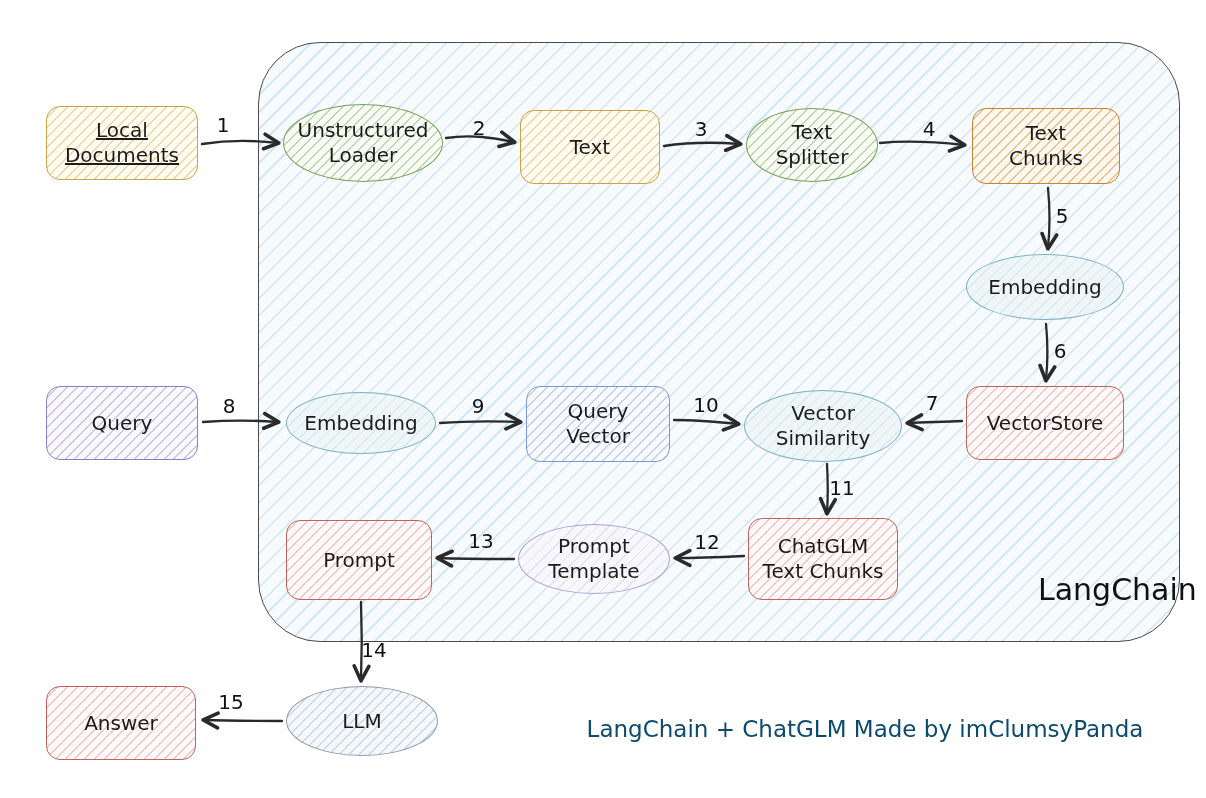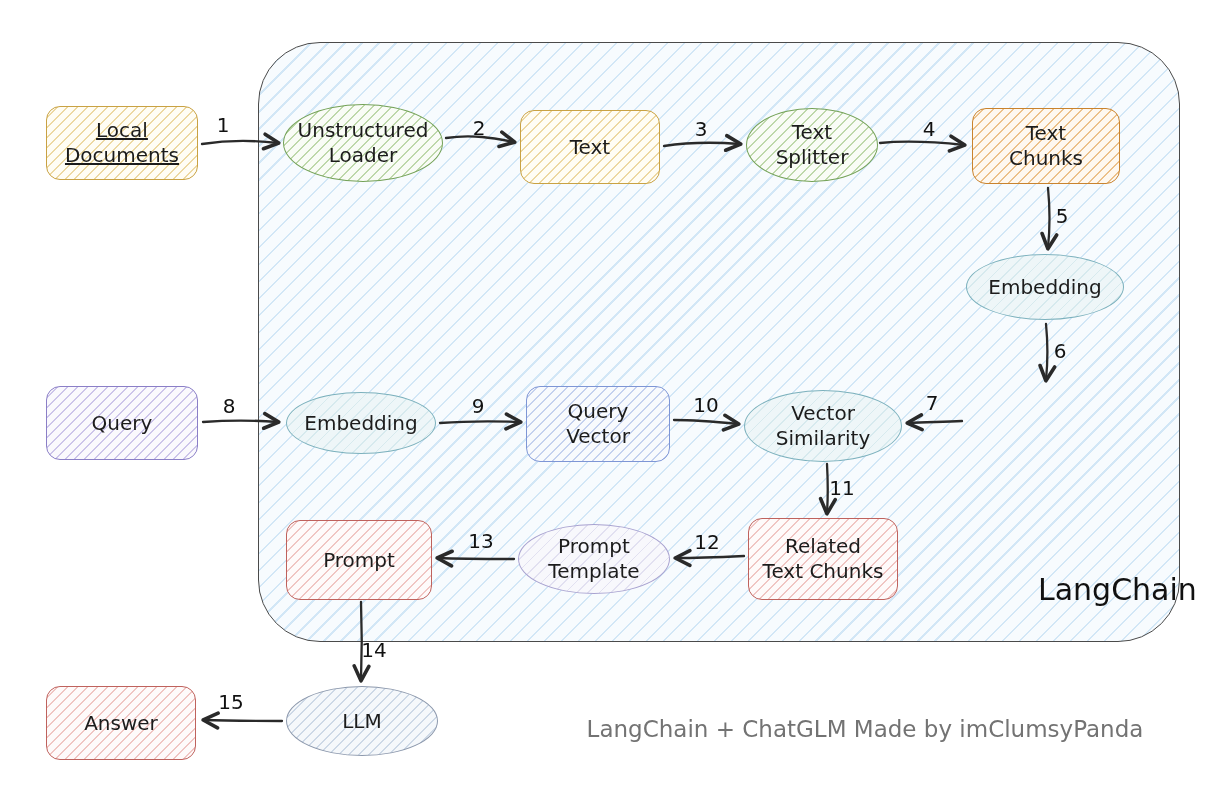--- a/index.html
+++ b/index.html
@@ -30,21 +30,21 @@
     font-size: 30px;
     font-weight: 500;
     color: #111;
     z-index: 3;
   }
   .caption {
     position: absolute;
     left: 575px; top: 716px; width: 580px;
     text-align: center;
     font-size: 23px;
-    color: #737373;
+    color: #0c4a6e;
     z-index: 3;
   }
   svg.edges {
     position: absolute;
     left: 0; top: 0; width: 1206px; height: 798px;
     z-index: 1;
     pointer-events: none;
   }
   .node {
     position: absolute;
@@ -177,41 +177,44 @@
 
   <div class="node rect c-orange" style="left:972px; top:108px; width:148px; height:76px;">
     <span>Text
 Chunks</span>
   </div>
 
   <div class="node ellipse c-teal" style="left:966px; top:254px; width:158px; height:66px;">
     <span>Embedding</span>
   </div>
 
+  <div class="node rect c-red" style="left:966px; top:386px; width:158px; height:74px;">
+    <span>VectorStore</span>
+  </div>
 
   <div class="node rect c-purple" style="left:46px; top:386px; width:152px; height:74px;">
     <span>Query</span>
   </div>
 
   <div class="node ellipse c-teal" style="left:286px; top:392px; width:150px; height:62px;">
     <span>Embedding</span>
   </div>
 
   <div class="node rect c-blue" style="left:526px; top:386px; width:144px; height:76px;">
     <span>Query
 Vector</span>
   </div>
 
   <div class="node ellipse c-teal" style="left:744px; top:390px; width:158px; height:72px;">
     <span>Vector
 Similarity</span>
   </div>
 
   <div class="node rect c-red" style="left:748px; top:518px; width:150px; height:82px;">
-    <span>Related
+    <span>ChatGLM
 Text Chunks</span>
   </div>
 
   <div class="node ellipse c-lavender" style="left:518px; top:524px; width:152px; height:70px;">
     <span>Prompt
 Template</span>
   </div>
 
   <div class="node rect c-red" style="left:286px; top:520px; width:146px; height:80px;">
     <span>Prompt</span>

